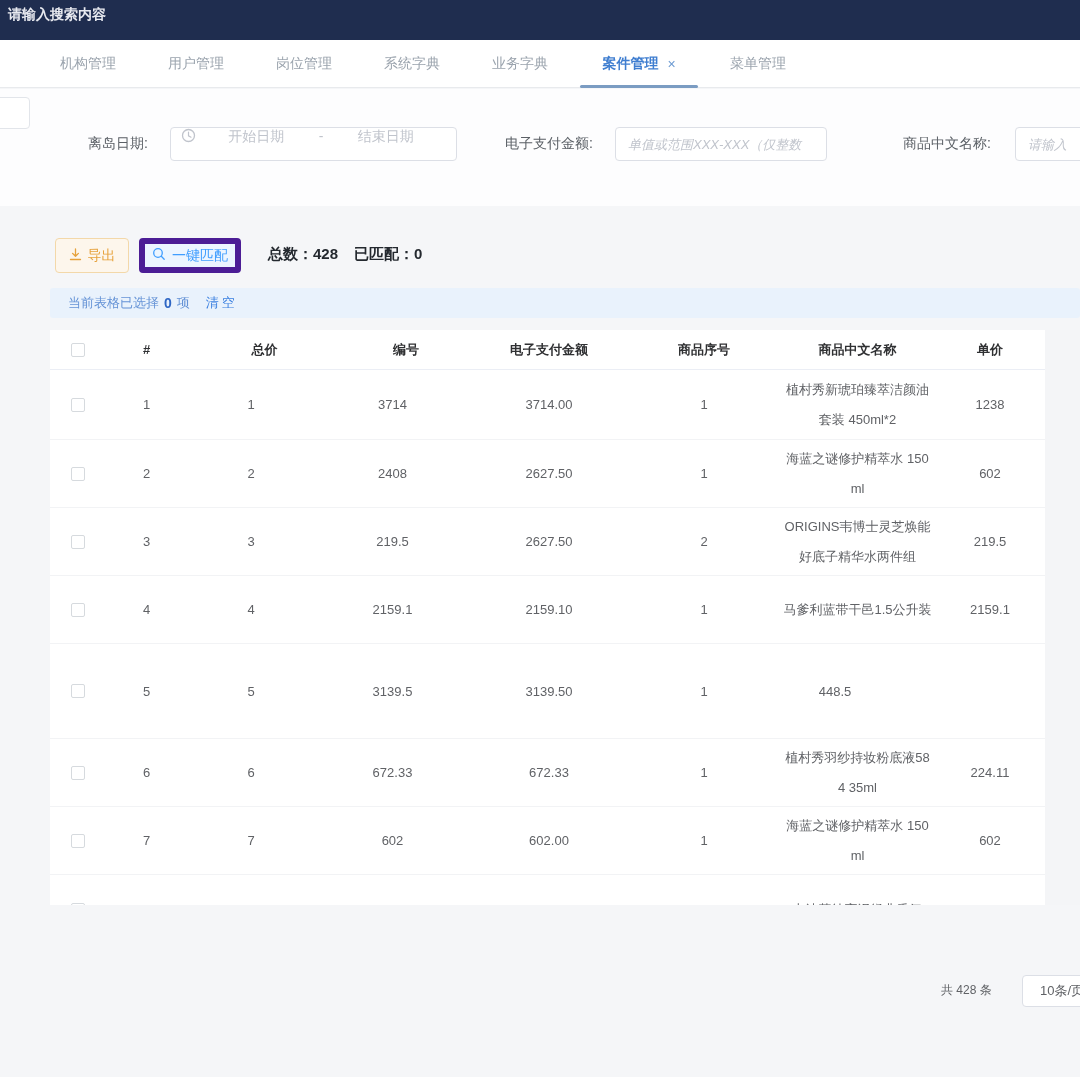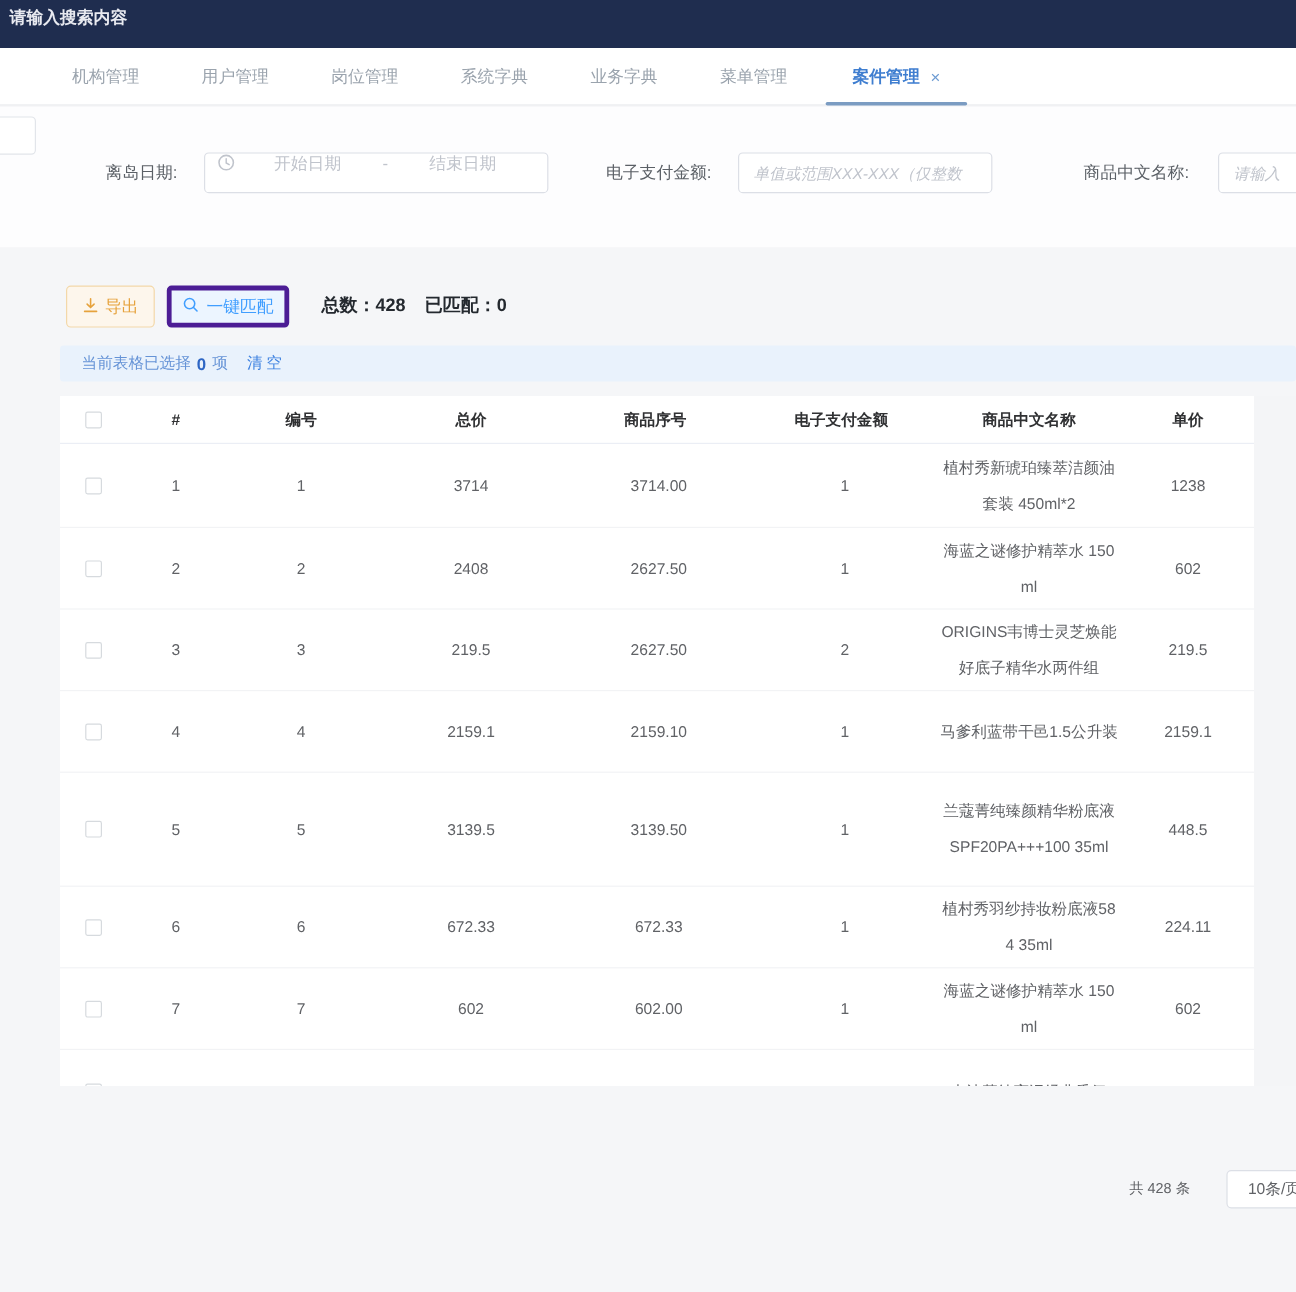--- a/index.html
+++ b/index.html
@@ -31,21 +31,21 @@
   .date-ph { flex:1; text-align:center; color:#c0c4cc; font-size:14px; }
   .date-sep { color:#c0c4cc; font-size:14px; padding:0 2px; }
   .flt-input { position:absolute; top:127px; height:34px; background:#fff; border:1px solid #dcdfe6; border-radius:4px;
                font-size:13px; color:#606266; padding:0 12px; outline:none; font-family:inherit;font-style:italic; }
   .flt-input::placeholder { color:#c0c4cc; }
 
   
   .btn { position:absolute; top:238px; height:35px; border-radius:4px; display:flex; align-items:center; justify-content:center;
          gap:6px; font-size:14px; cursor:pointer; }
   .btn-export { left:55px; width:74px; background:#fdf6ec; border:1px solid #f3d8a9; color:#e6a23c; }
-  .btn-match  { left:139px; width:102px; background:#ecf5ff; border:4px solid #4c1d95; color:#409eff; }
+  .btn-match  { left:139px; width:102px; background:#ecf5ff; border:6px solid #4c1d95; color:#409eff; }
   .stats { position:absolute; left:268px; top:245px; font-size:15px; color:#24292f; font-weight:bold; }
   .stats .gap { display:inline-block; width:16px; }
 
   
   .selectbar { position:absolute; left:50px; top:288px; width:1030px; height:30px; background:#e9f2fc; border-radius:3px;
                display:flex; align-items:center; padding-left:18px; font-size:13px; color:#6593d6; }
   .sel-count { font-weight:bold; color:#2e66c4; font-size:14px; margin:0 5px; }
   .sel-clear { color:#3e82e0; margin-left:16px; cursor:pointer; letter-spacing:3px; }
 
   
@@ -84,28 +84,28 @@
     </div>
       <div class="tab">
       <span class="tab-label">岗位管理</span>
     </div>
       <div class="tab">
       <span class="tab-label">系统字典</span>
     </div>
       <div class="tab">
       <span class="tab-label">业务字典</span>
     </div>
-      <div class="tab">
-      <span class="tab-label">菜单管理</span>
-    </div>
       <div class="tab active">
       <span class="tab-label">案件管理</span>
     <span class="tab-close">×</span>
         <span class="underline"></span>
       </div>
+      <div class="tab">
+      <span class="tab-label">菜单管理</span>
+    </div>
     </div>
 
   <div class="filter-band"></div>
   <div class="corner-box"></div>
 
   <div class="filter-label" style="left:88px;">离岛日期:</div>
   <div class="date-range box">
     <span class="icon-svg">
       <svg width="15" height="15" viewBox="0 0 15 15">
           <circle cx="7.5" cy="7.5" r="6" fill="none" stroke="#c0c4cc" stroke-width="1.3"></circle>
@@ -152,24 +152,24 @@
     <span class="sel-clear">清空</span>
   </div>
 
   <div class="table" id="table">
 
   <div class="t-header">
         <div class="t-cell" style="width: 56px;">
           <div class="cbx"></div>
         </div>
         <div class="t-cell" style="width: 81px;">#</div>
+        <div class="t-cell" style="width: 155px;">总价</div>
         <div class="t-cell" style="width: 128px;">编号</div>
-        <div class="t-cell" style="width: 155px;">总价</div>
+        <div class="t-cell" style="width: 158px;">电子支付金额</div>
         <div class="t-cell" style="width: 152px;">商品序号</div>
-        <div class="t-cell" style="width: 158px;">电子支付金额</div>
         <div class="t-cell" style="width: 155px;">商品中文名称</div>
         <div class="t-cell" style="width: 110px;">单价</div>
       </div>
       <div class="t-row" style="height: 70px;">
         <div class="t-cell" style="width: 56px;">
           <div class="cbx"></div>
         </div>
         <div class="t-cell" style="width: 81px;">1</div>
         <div class="t-cell" style="width: 128px;">1</div>
         <div class="t-cell" style="width: 155px;">3714</div>
@@ -224,23 +224,20 @@
       </div>
       <div class="t-row" style="height: 95px;">
         <div class="t-cell" style="width: 56px;">
           <div class="cbx"></div>
         </div>
         <div class="t-cell" style="width: 81px;">5</div>
         <div class="t-cell" style="width: 128px;">5</div>
         <div class="t-cell" style="width: 155px;">3139.5</div>
         <div class="t-cell" style="width: 158px;">3139.50</div>
         <div class="t-cell" style="width: 152px;">1</div>
-        <div class="t-cell" style="width: 155px;">
-          <div class="name-inner">兰蔻菁纯臻颜精华粉底液SPF20PA+++100 35ml</div>
-        </div>
         <div class="t-cell" style="width: 110px;">448.5</div>
       </div>
       <div class="t-row" style="height: 68px;">
         <div class="t-cell" style="width: 56px;">
           <div class="cbx"></div>
         </div>
         <div class="t-cell" style="width: 81px;">6</div>
         <div class="t-cell" style="width: 128px;">6</div>
         <div class="t-cell" style="width: 155px;">672.33</div>
         <div class="t-cell" style="width: 158px;">672.33</div>

